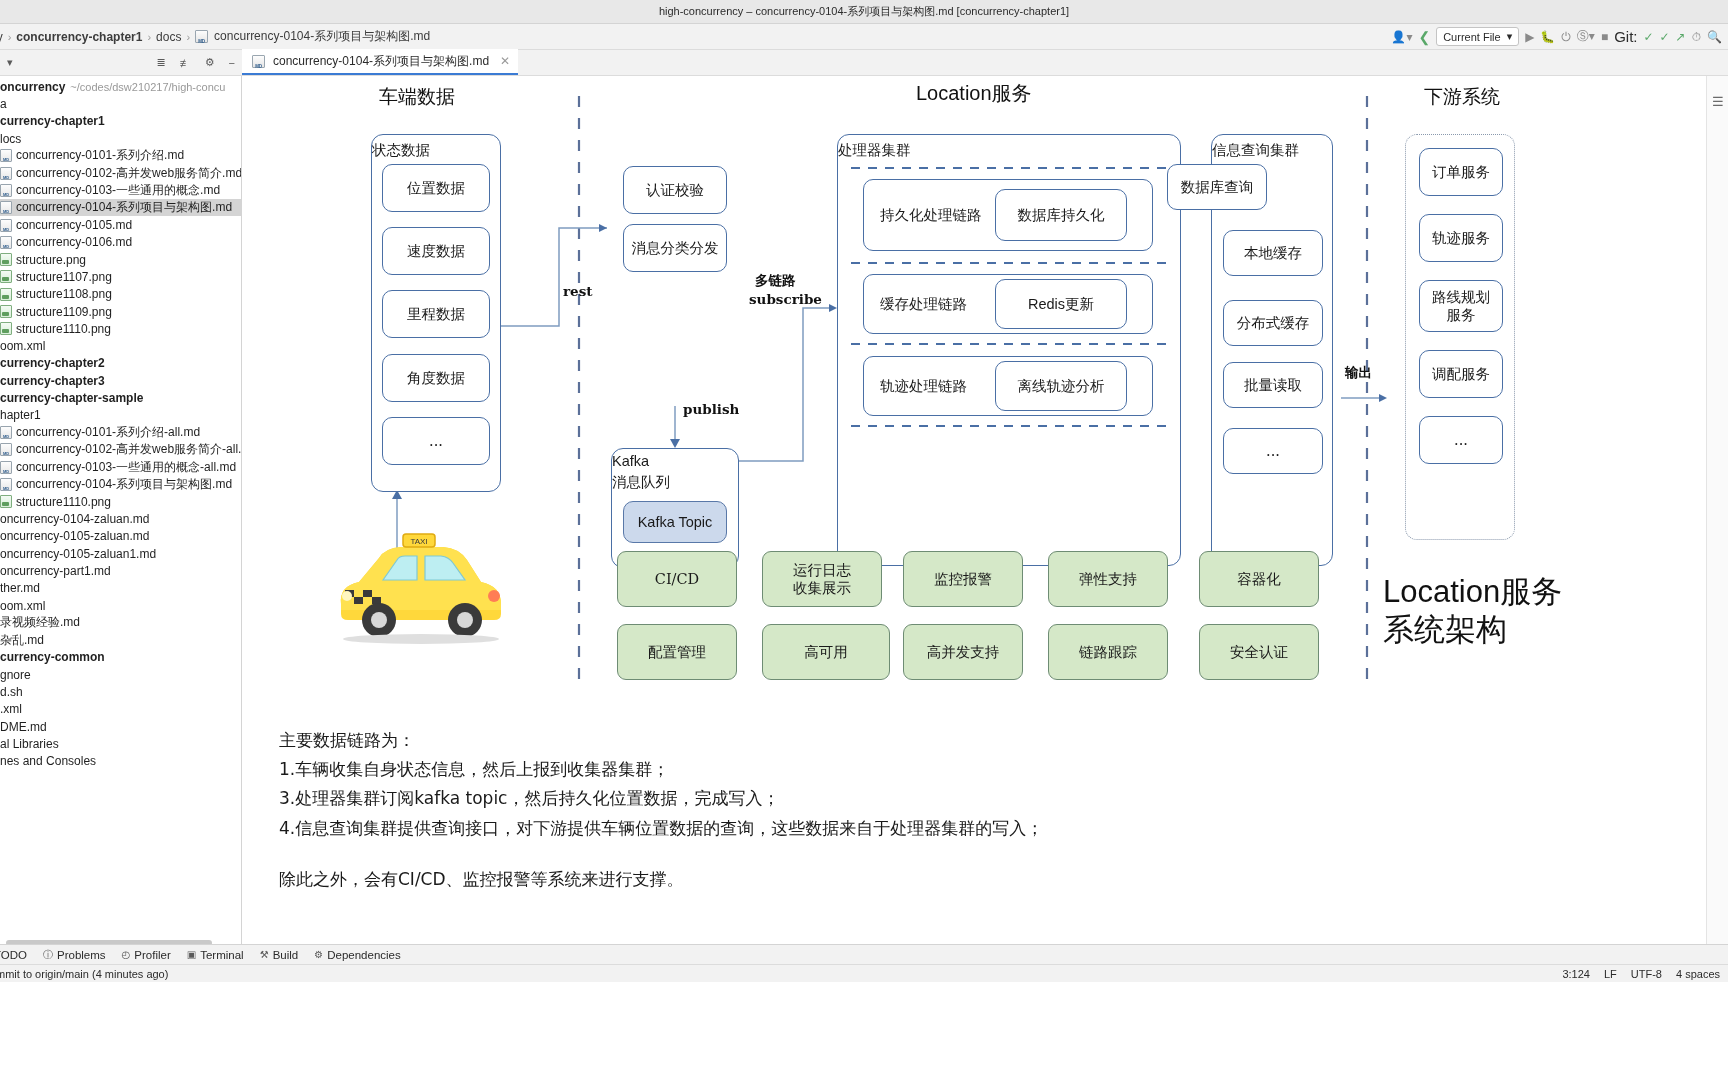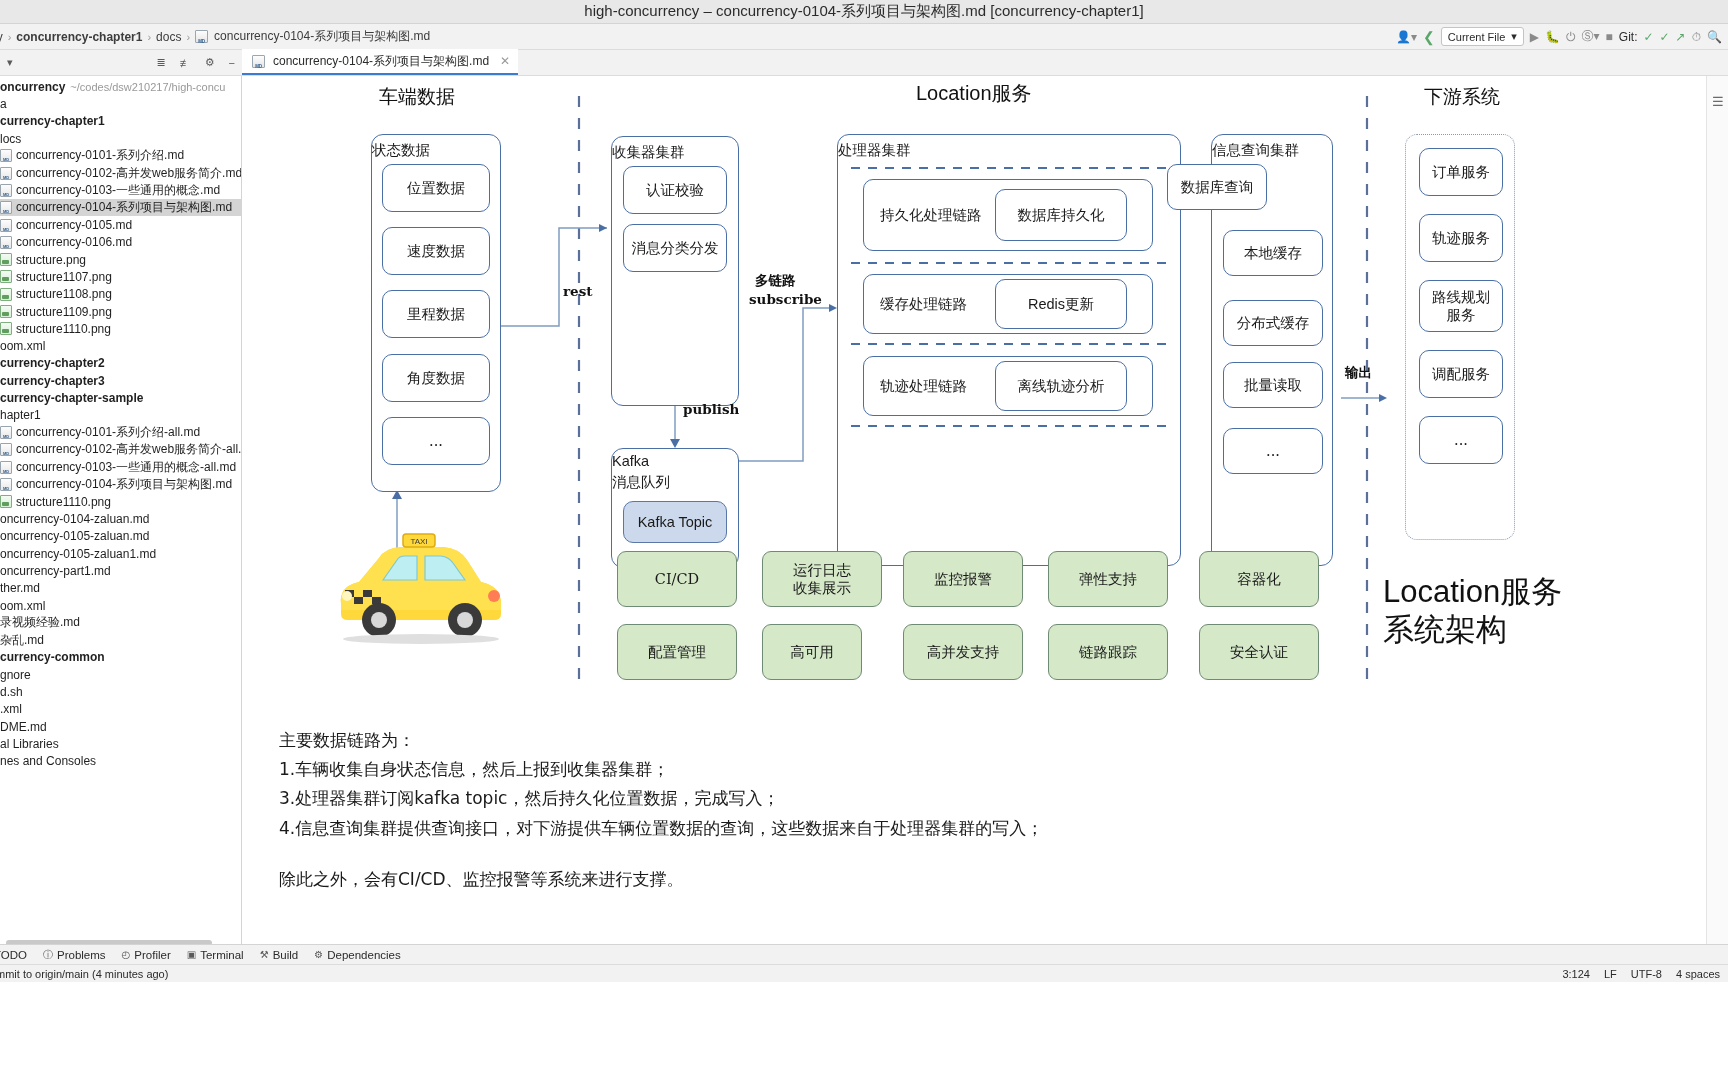--- a/index.html
+++ b/index.html
@@ -11,21 +11,21 @@
     background: #fff;
   }
   #app { position: relative; width: 1728px; height: 1080px; }
 
   
   .titlebar {
     position: absolute; top: 0; left: 0; width: 1728px; height: 24px;
     background: #e8e8e8; border-bottom: 1px solid #d4d4d4;
     display: flex; align-items: center; justify-content: center;
   }
-  .titlebar .title { font-size: 15px; color: #2b2b2b; }
+  .titlebar .title { font-size: 11px; color: #2b2b2b; }
 
   
   .navbar {
     position: absolute; top: 24px; left: 0; width: 1728px; height: 26px;
     background: #f2f2f2; border-bottom: 1px solid #dcdcdc;
     display: flex; align-items: center;
   }
   .crumbs { display: flex; align-items: center; padding-left: 0px; margin-left: -16px; gap: 3px; }
   .crumb { font-size: 12px; color: #3c3c3c; white-space: nowrap; }
   .crumb.bold { font-weight: bold; }
@@ -228,21 +228,21 @@
       <span class="navbt" style="color:#59a869;font-size:14px">❮</span>
       <div class="runcfg">
         <span>Current File</span>
         <span>▾</span>
       </div>
       <span class="gray-ico">▶</span>
       <span class="gray-ico">🐛</span>
       <span class="gray-ico">⏻</span>
       <span class="gray-ico">Ⓢ▾</span>
       <span class="gray-ico">■</span>
-      <span style="font-size:12px;color:#2b2b2b">Git:</span>
+      <span style="font-size:15px;color:#2b2b2b">Git:</span>
       <span class="green-ico">✓</span>
       <span class="green-ico">✓</span>
       <span class="green-ico">↗</span>
       <span class="gray-ico">⏱</span>
       <span class="gray-ico">🔍</span>
     </div>
   </div>
 
   <div class="projhdr">
     <span class="hdr-ico">▾</span>
@@ -488,23 +488,20 @@
 
           <circle cx="48" cy="94" r="17" fill="#3a3a3a"></circle>
           <circle cx="48" cy="94" r="8" fill="#d8d8d8"></circle>
           <circle cx="134" cy="94" r="17" fill="#3a3a3a"></circle>
           <circle cx="134" cy="94" r="8" fill="#d8d8d8"></circle>
 
           <ellipse cx="90" cy="113" rx="78" ry="5" fill="#dfdfdf"></ellipse>
         </svg>
       </div>
 
-      <div class="grp" style="left:368px;top:60px;width:128px;height:270px">
-        <div class="gtitle">收集器集群</div>
-      </div>
       <div class="box" style="left:380px;top:90px;width:104px;height:48px">认证校验</div>
       <div class="box" style="left:380px;top:148px;width:104px;height:48px">消息分类分发</div>
 
       <div class="grp" style="left:368px;top:372px;width:128px;height:120px">
         <div class="gtitle" style="top:4px;font-family:'Liberation Sans',sans-serif">Kafka</div>
         <div class="gtitle" style="top:24px">消息队列</div>
       </div>
       <div class="box sans kafka-topic" style="left:380px;top:425px;width:104px;height:42px">Kafka Topic</div>
 
       <div class="grp" style="left:594px;top:58px;width:344px;height:432px">
@@ -557,21 +554,21 @@
       <div class="lbl serif" style="left:1102px;top:288px">输出</div>
 
       <div class="box green" style="left:374px;top:475px;width:120px;height:56px;white-space:pre-line">CI/CD</div>
       <div class="box green" style="left:519px;top:475px;width:120px;height:56px;white-space:pre-line">运行日志
 收集展示</div>
       <div class="box green" style="left:660px;top:475px;width:120px;height:56px;white-space:pre-line">监控报警</div>
       <div class="box green" style="left:805px;top:475px;width:120px;height:56px;white-space:pre-line">弹性支持</div>
       <div class="box green" style="left:956px;top:475px;width:120px;height:56px;white-space:pre-line">容器化</div>
 
       <div class="box green" style="left:374px;top:548px;width:120px;height:56px">配置管理</div>
-      <div class="box green" style="left:519px;top:548px;width:100px;height:56px">高可用</div>
+      <div class="box green" style="left:519px;top:548px;width:128px;height:56px">高可用</div>
       <div class="box green" style="left:660px;top:548px;width:120px;height:56px">高并发支持</div>
       <div class="box green" style="left:805px;top:548px;width:120px;height:56px">链路跟踪</div>
       <div class="box green" style="left:956px;top:548px;width:120px;height:56px">安全认证</div>
 
       <div class="bigtitle" style="left:1140px;top:498px">Location服务</div>
       <div class="bigtitle" style="left:1140px;top:536px">系统架构</div>
     </div>
 
     <div class="mdtext">
       <p>主要数据链路为：</p>

